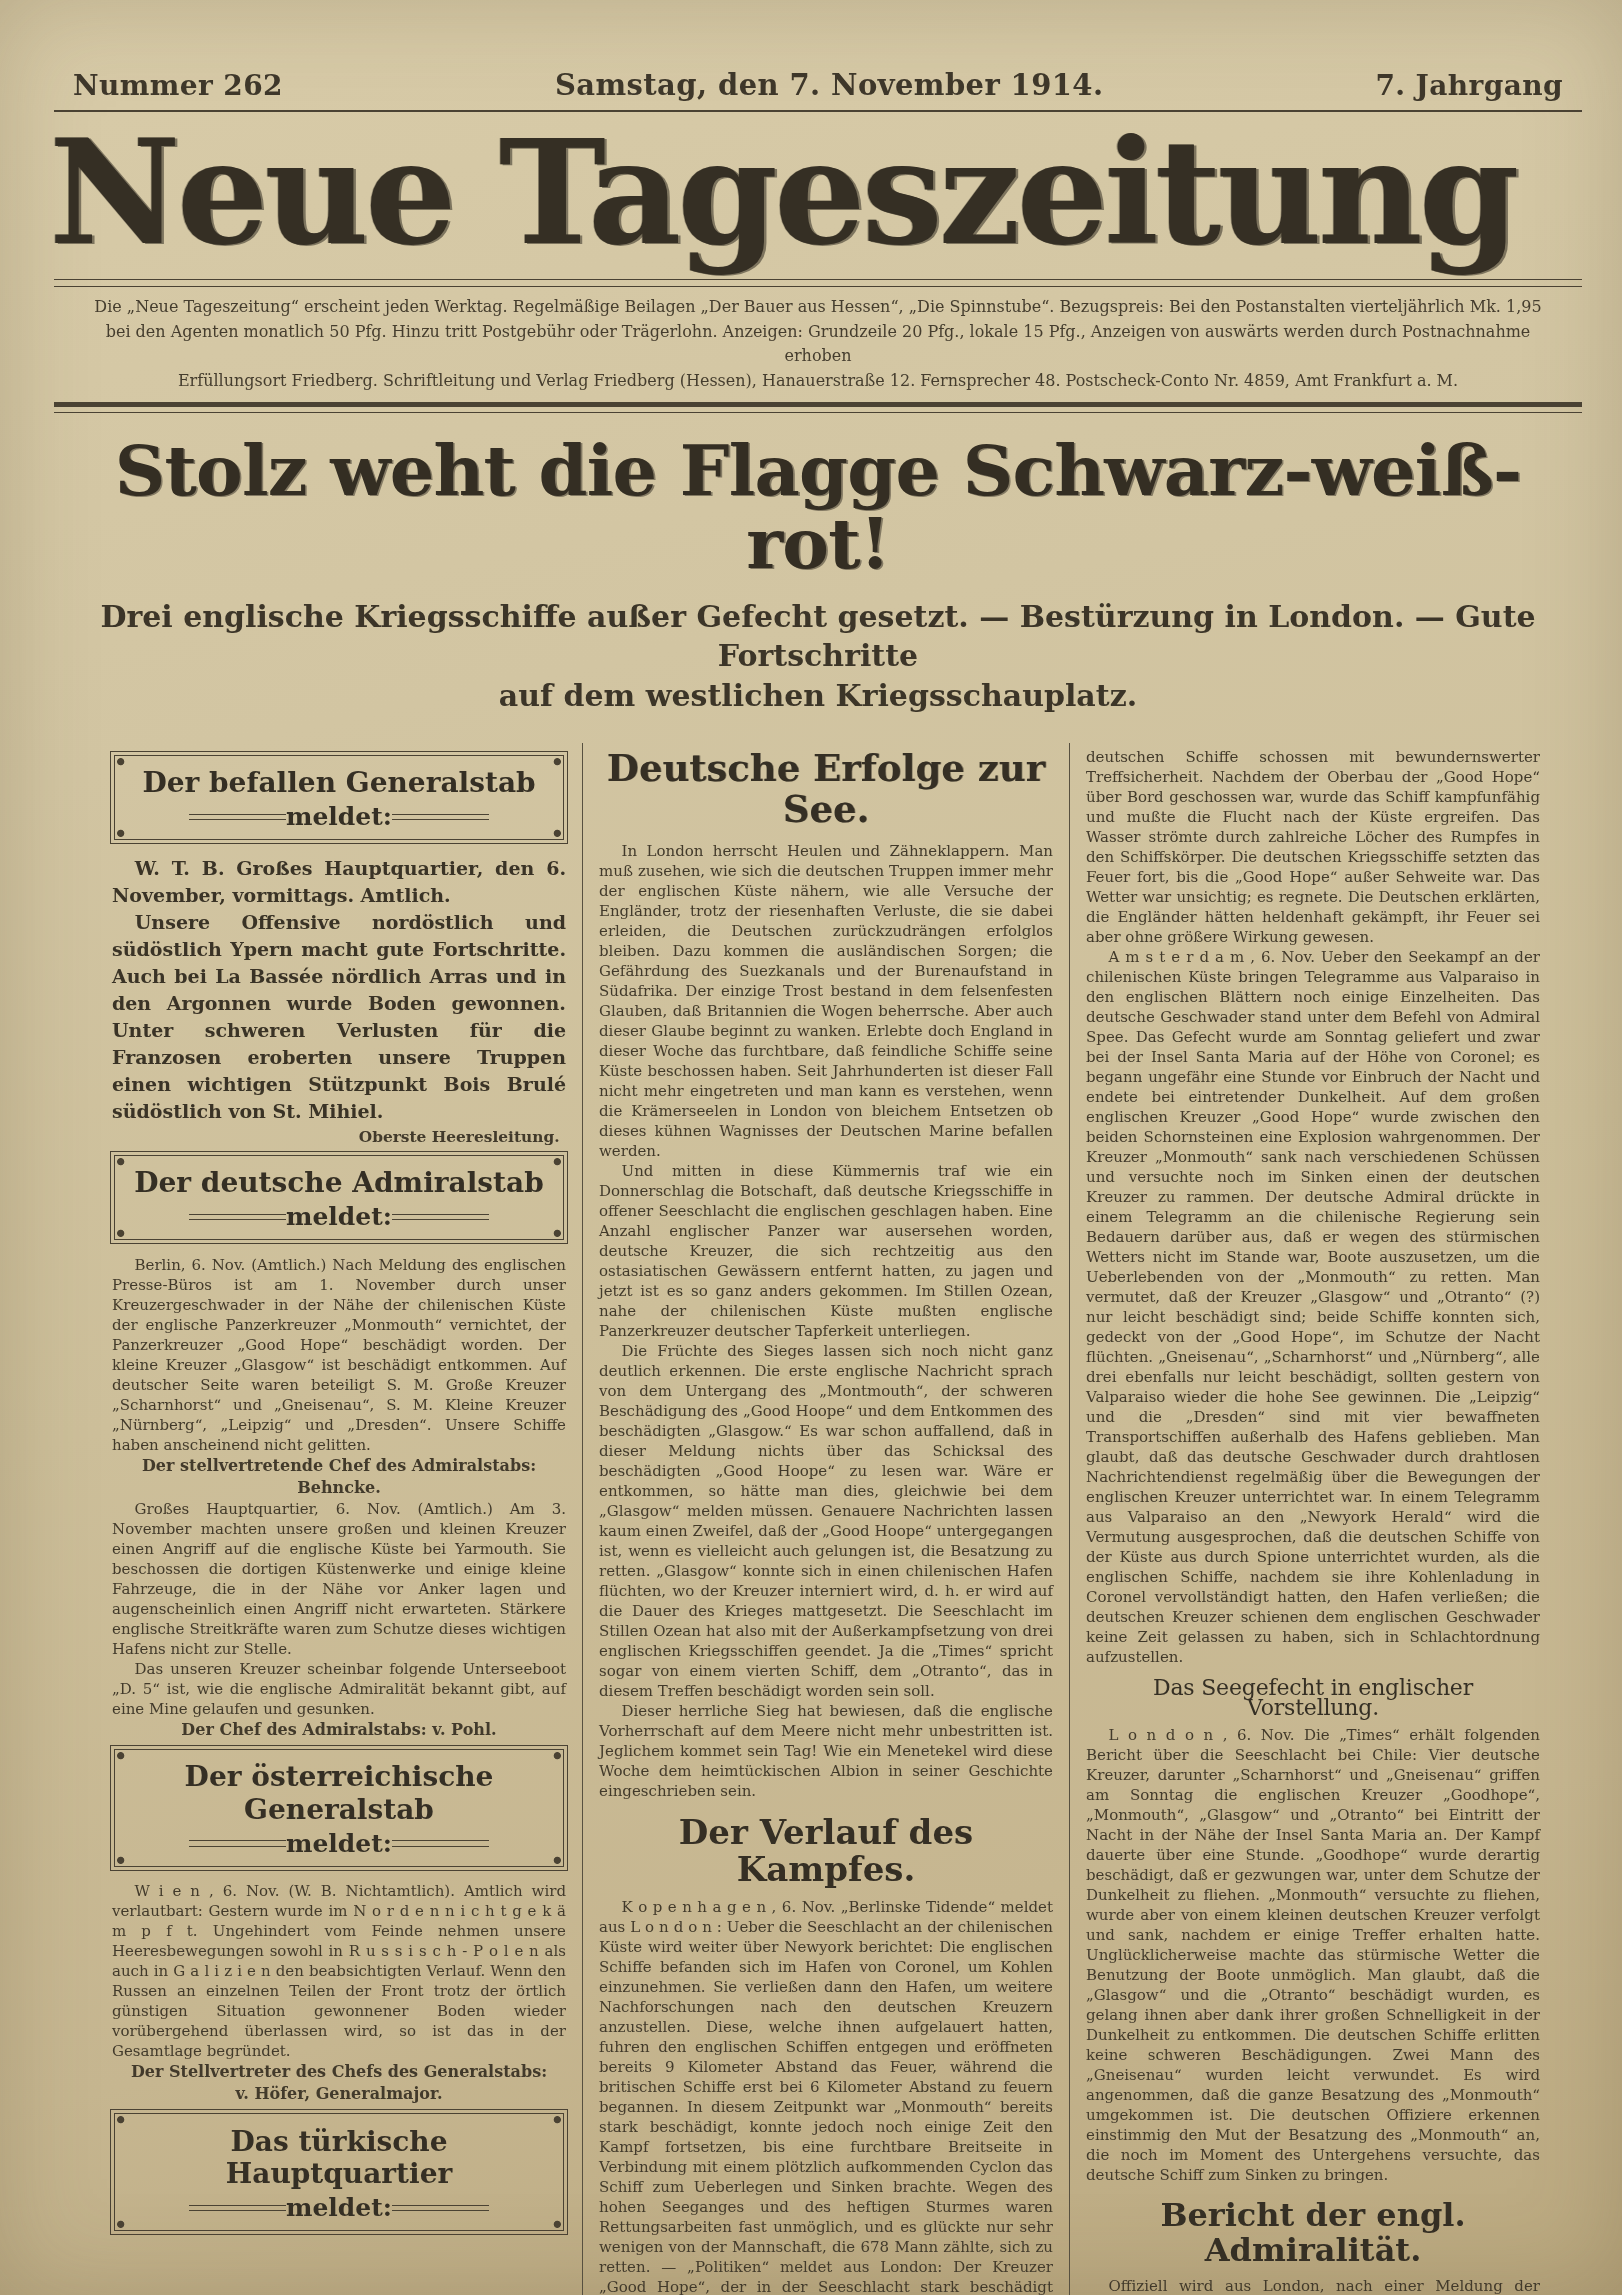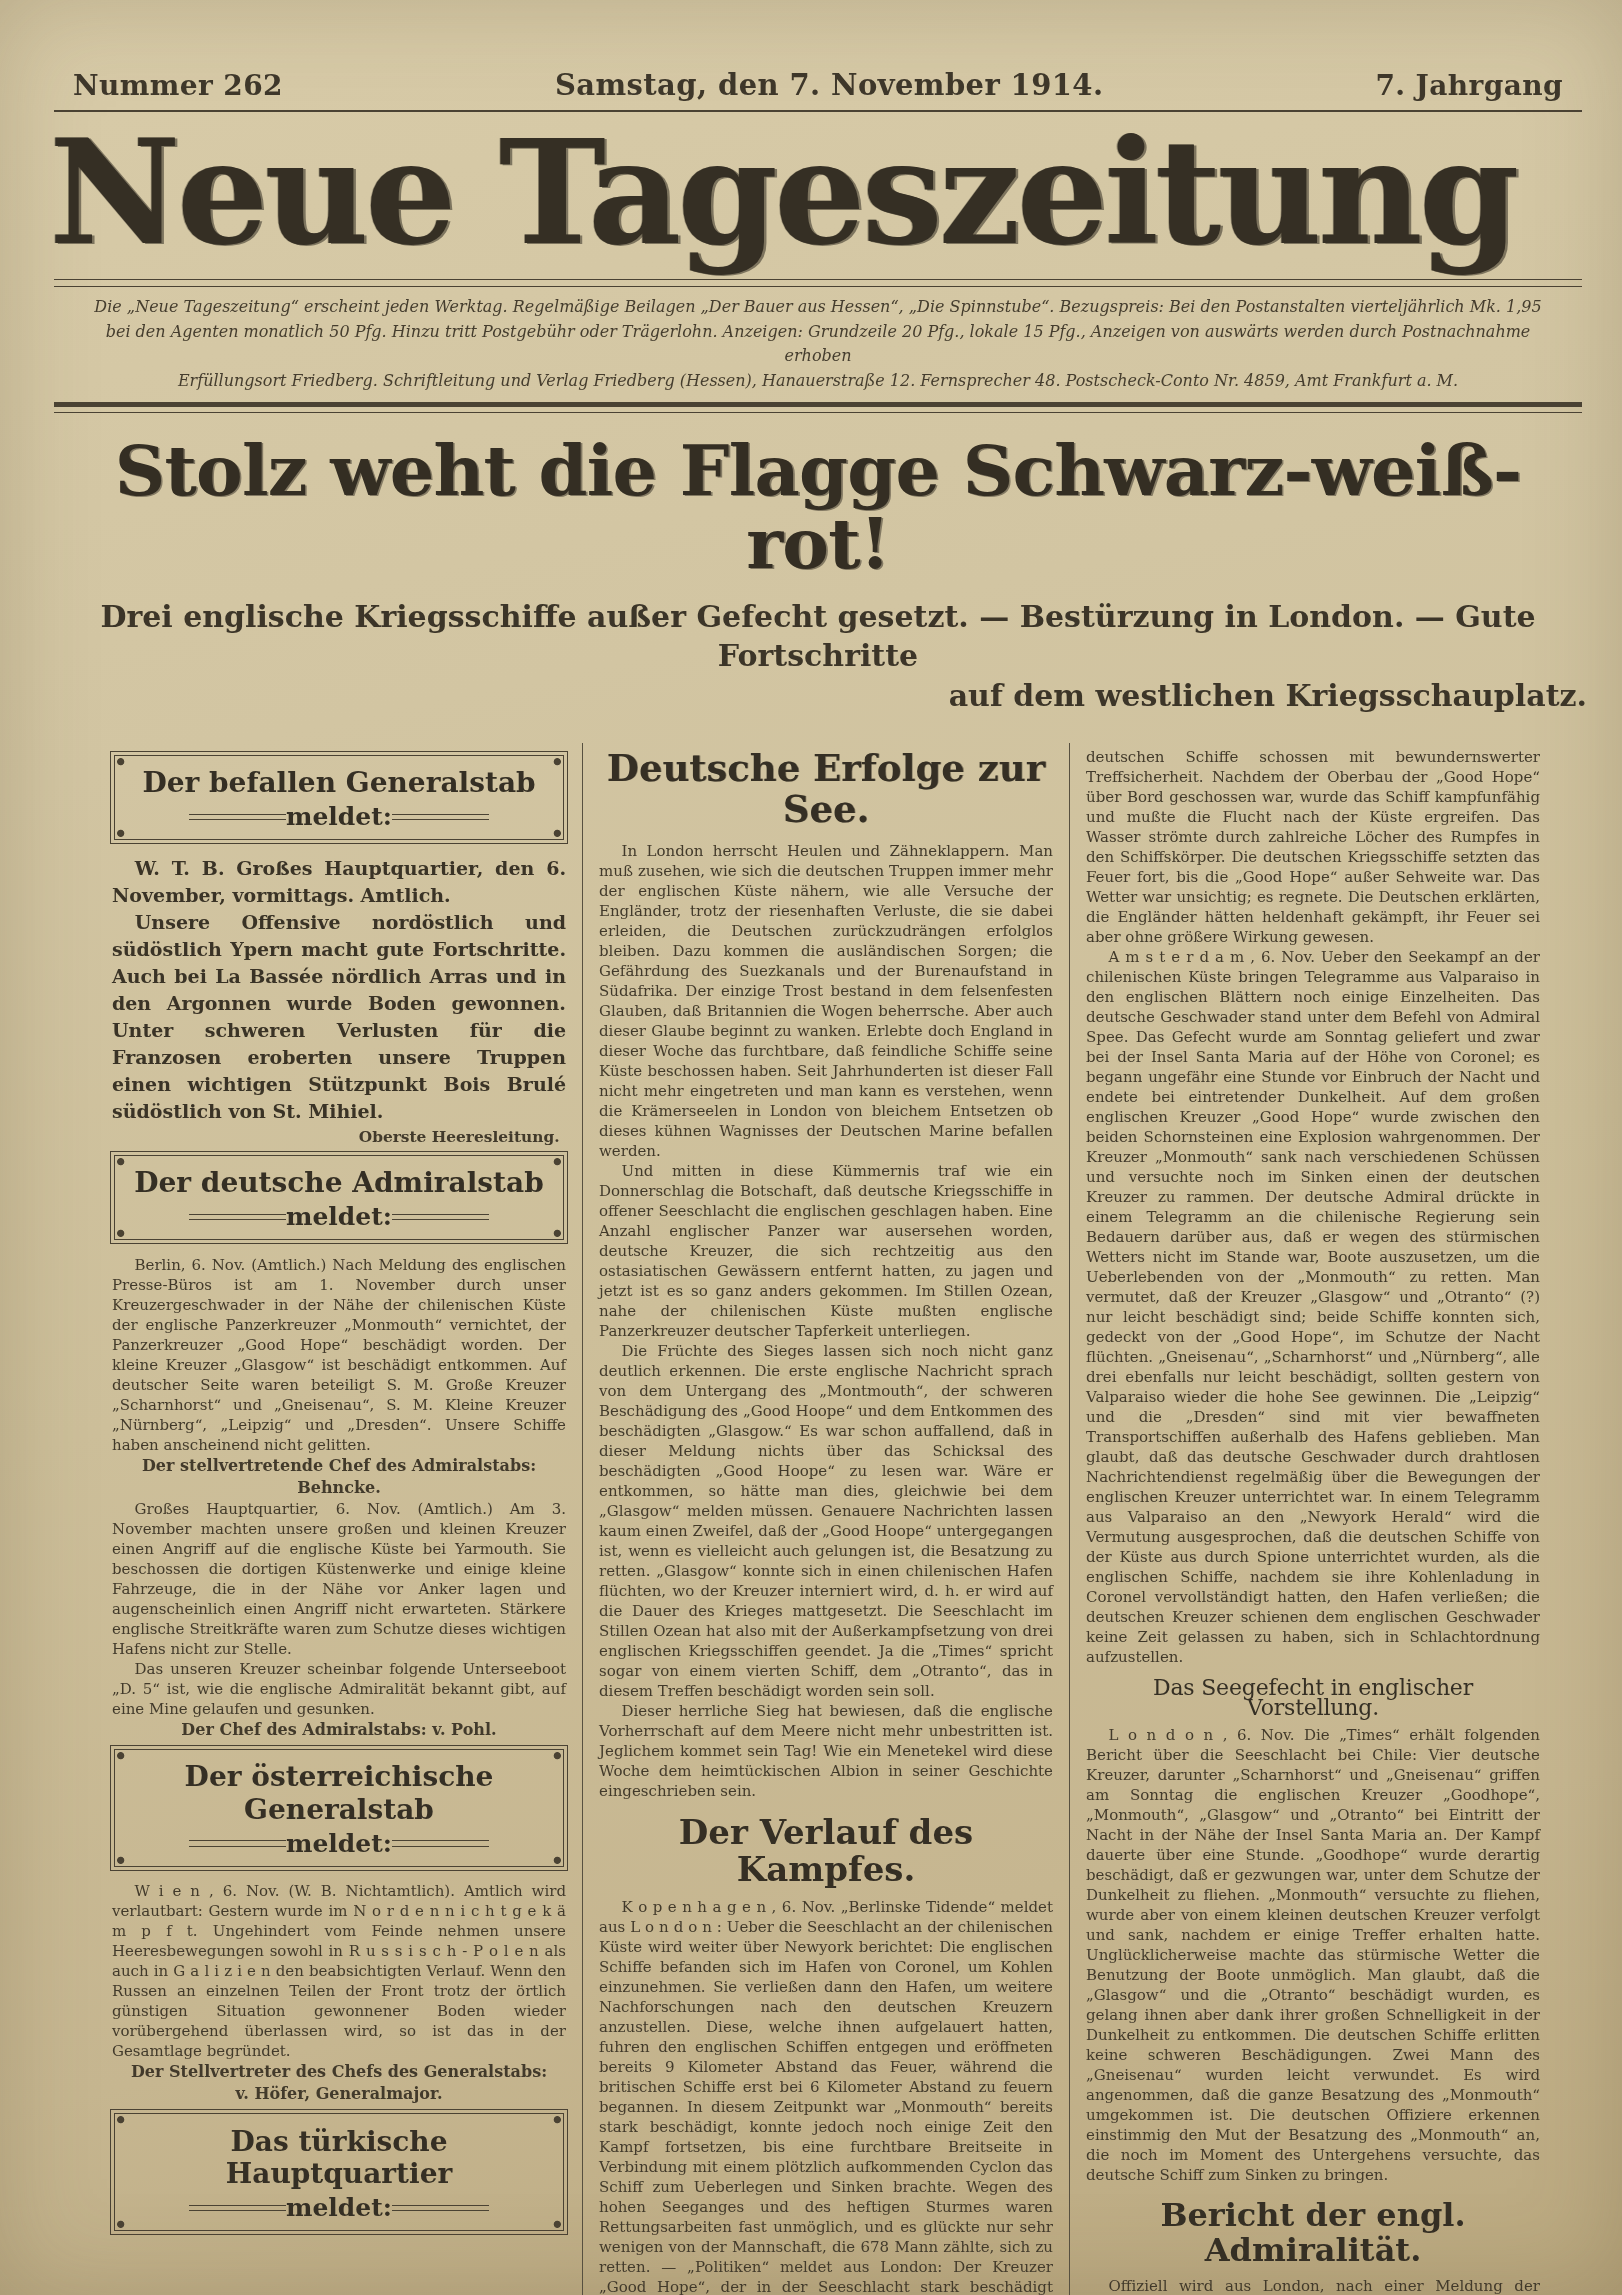--- a/index.html
+++ b/index.html
@@ -26,32 +26,32 @@
   
   .masthead{
     font-weight:bold;font-size:144px;line-height:1.05;
     letter-spacing:-4px;padding:4.9px 0 11.4px 0;color:#352f24;
     text-shadow:2.4px 0.8px 0 rgba(53,47,36,.55), -0.8px 0 0 rgba(53,47,36,.35);
     font-family:"DejaVu Serif", serif;
   }
   .rule-double{height:7.3px;border-top:1.6px solid var(--ink-soft);border-bottom:1.6px solid var(--ink-soft);margin:0 4.9px;}
 
   
-  .imprint{padding:8px 32px 6.5px 32px;font-size:16px;line-height:1.55;text-align:center;color:#453d2e;font-style:italic;}
+  .imprint{padding:8px 32px 6.5px 32px;font-size:16px;line-height:1.55;text-align:center;color:#453d2e;}
   .rule-heavy{border-top:5.7px solid var(--ink-soft);border-bottom:1.6px solid var(--ink-soft);height:10.5px;margin:1.6px 4.9px 0 4.9px;}
 
   
   .lead{text-align:center;}
   .lead-headline{
     font-size:70px;font-weight:bold;letter-spacing:-0.8px;line-height:1.05;
     padding:21px 8px 4.9px 8px;color:#342e23;
     text-shadow:1.6px 0.8px 0 rgba(52,46,35,.5);
   }
   .lead-sub{font-size:30px;font-weight:bold;line-height:1.3;color:#3c3528;padding-top:11.4px;}
-  .lead-sub .l2{padding-top:1.6px;text-align:right;}
+  .lead-sub .l2{padding-top:1.6px;}
 
   
   .columns{display:flex;align-items:stretch;margin:28px 31px 0 47px;}
   .col{flex:1 1 0;padding:3.2px 16px 24px 16px;min-width:0;}
   .col + .col{border-left:1.6px solid #575040;}
 
   .blk{font-size:15px;line-height:20px;text-align:justify;color:#423a2b;}
   .p{text-indent:1.5em;}
   .cont{text-indent:0;}
   .pb{font-weight:bold;font-size:19px;line-height:27px;color:#3a3326;}

